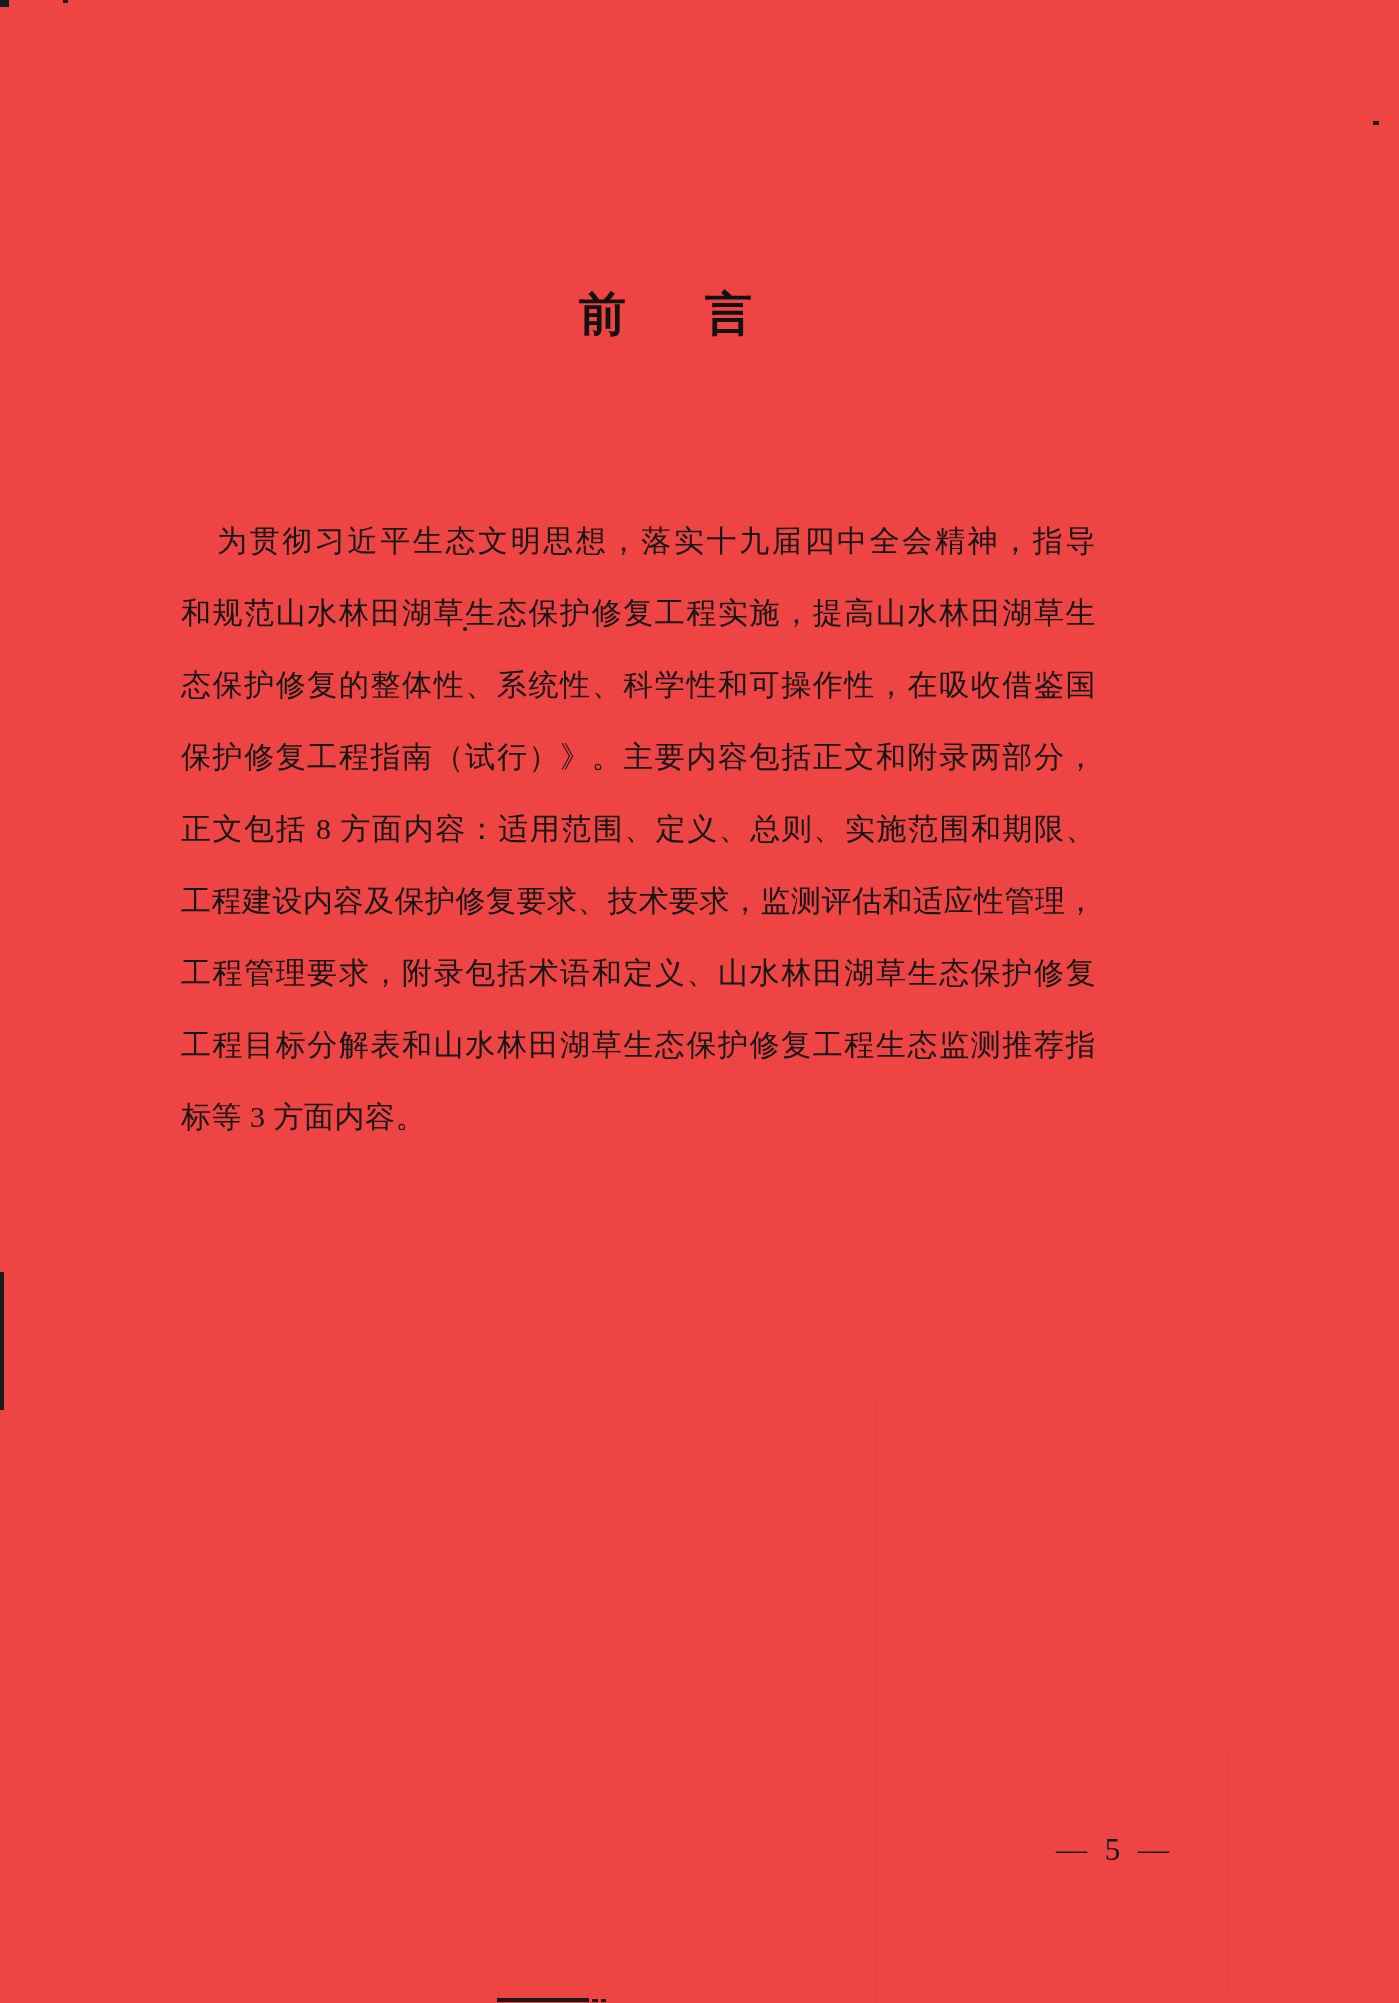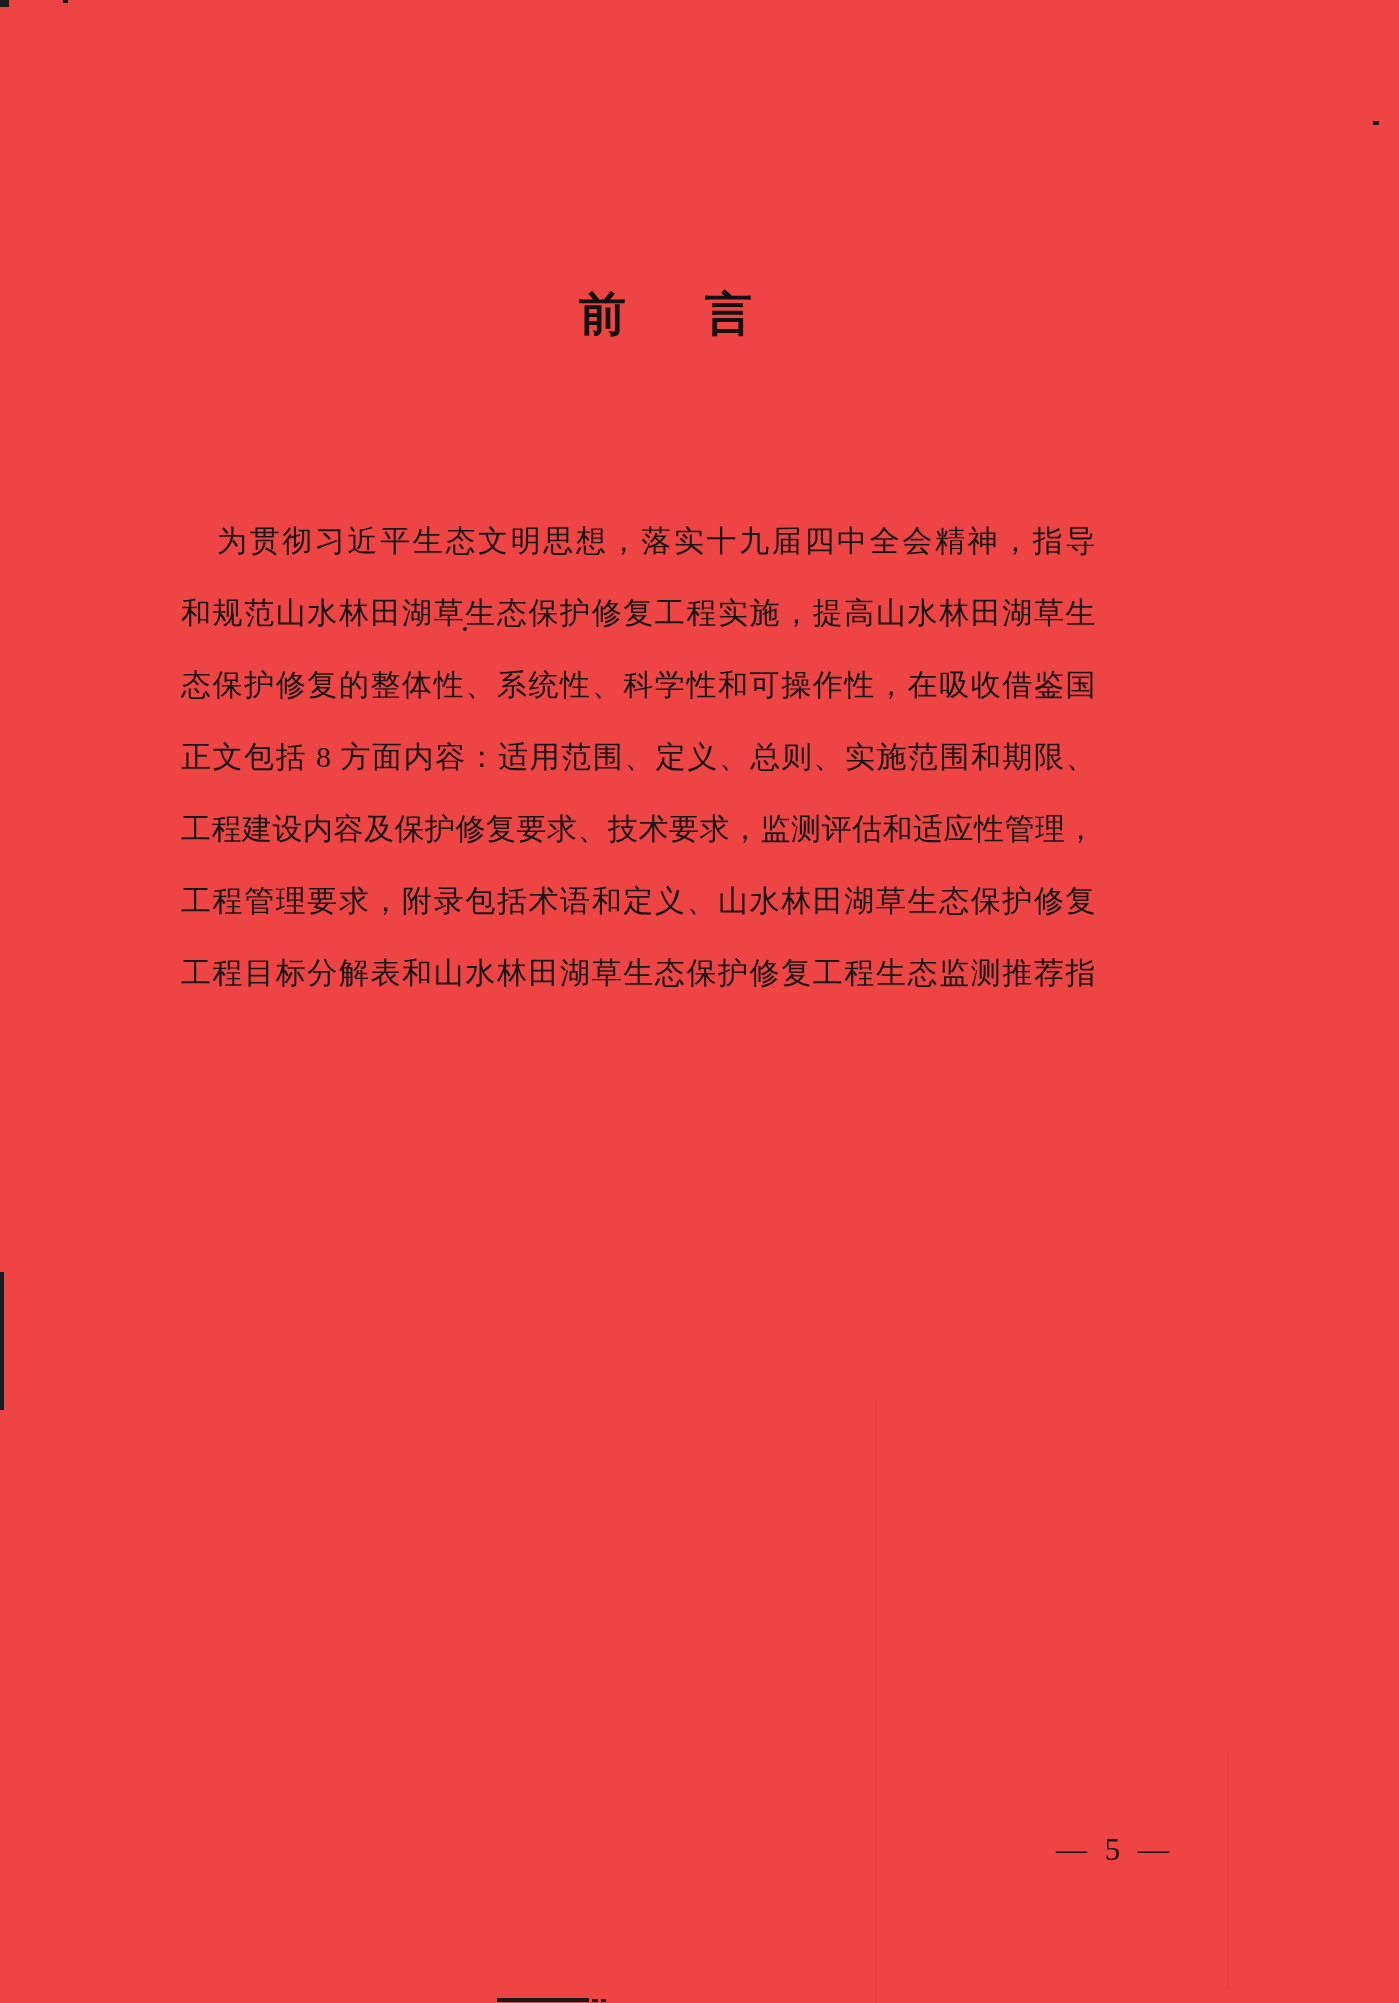--- a/index.html
+++ b/index.html
@@ -91,24 +91,26 @@
 <body>
 
 <div class="page">
 
   <h1 class="doc-title">前 言</h1>
 
   <div class="body-block">
     <div class="body-line first">为贯彻习近平生态文明思想，落实十九届四中全会精神，指导</div>
     <div class="body-line">和规范山水林田湖草生态保护修复工程实施，提高山水林田湖草生</div>
     <div class="body-line">态保护修复的整体性、系统性、科学性和可操作性，在吸收借鉴国</div>
+    <div class="body-line">保护修复工程指南（试行）》。主要内容包括正文和附录两部分，</div>
     <div class="body-line">正文包括 8 方面内容：适用范围、定义、总则、实施范围和期限、</div>
     <div class="body-line">工程建设内容及保护修复要求、技术要求，监测评估和适应性管理，</div>
     <div class="body-line">工程管理要求，附录包括术语和定义、山水林田湖草生态保护修复</div>
     <div class="body-line">工程目标分解表和山水林田湖草生态保护修复工程生态监测推荐指</div>
+    <div class="body-line last">标等 3 方面内容。</div>
   </div>
 
   <div class="page-number">— 5 —</div>
 
   <div class="artifact a-top-left-corner"></div>
   <div class="artifact a-top-tick"></div>
   <div class="artifact a-top-right-speck"></div>
   <div class="artifact a-stray-dot"></div>
   <div class="artifact a-left-edge-bar"></div>
   <div class="artifact a-bottom-bar"></div>

